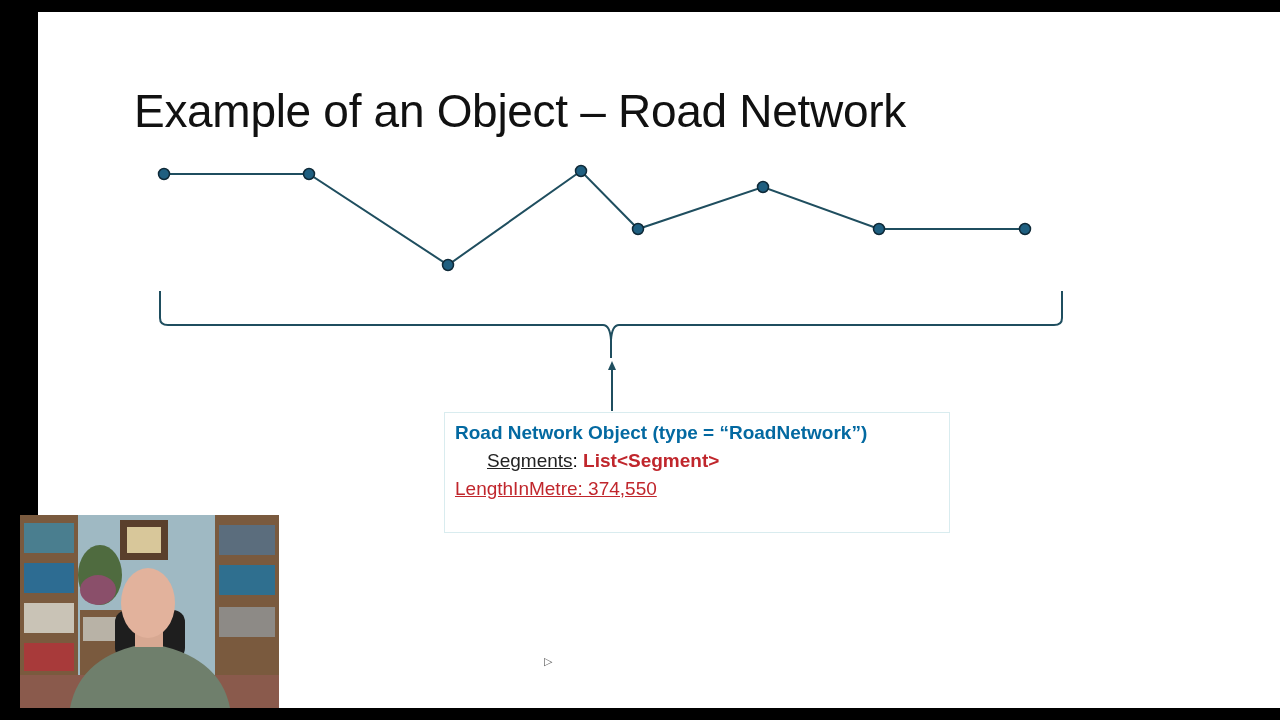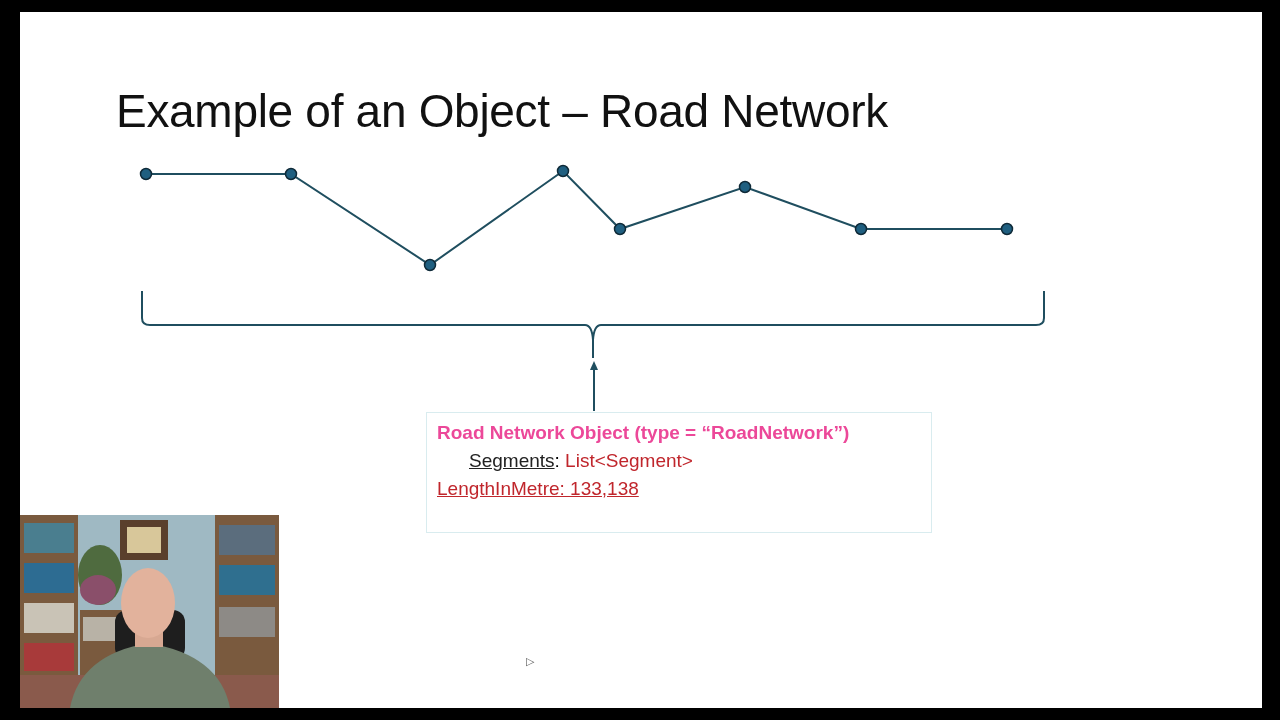--- a/index.html
+++ b/index.html
@@ -1,37 +1,37 @@
 <!DOCTYPE html>
 <html><head>
   <meta charset="utf-8">
   <style>
     html, body { margin: 0; padding: 0; }
     body {
       width: 1280px; height: 720px; background: #000; position: relative; overflow: hidden;
       font-family: "Liberation Sans", sans-serif;
     }
     .slide {
-      position: absolute; left: 20px; top: 12px; width: 1242px; height: 696px;
+      position: absolute; left: 38px; top: 12px; width: 1242px; height: 696px;
       background: #ffffff; overflow: hidden;
     }
     .title {
       position: absolute; left: 96px; top: 72px;
       font-size: 46px; color: #111; font-weight: normal; letter-spacing: -0.3px;
       white-space: nowrap;
     }
     svg.diagram { position: absolute; left: 0; top: 0; }
     .info-box {
       position: absolute; left: 406px; top: 400px; width: 506px; height: 121px;
       border: 1.5px solid #d9ecef; box-sizing: border-box;
       padding: 6px 10px; font-size: 19px; line-height: 28px;
     }
-    .info-title { font-weight: bold; color: #ec4899; }
+    .info-title { font-weight: bold; color: #0369a1; }
     .label-under { text-decoration: underline; color: #222; margin-left: 32px; }
-    .red { color: #c0262c; }
+    .red { color: #c0262c; font-weight: bold; }
     .red-ul { color: #c0262c; text-decoration: underline; }
     .webcam {
       position: absolute; left: 20px; top: 515px; width: 259px; height: 193px;
       overflow: hidden; background: #8aa3ad;
     }
     .cursor { position: absolute; left: 506px; top: 643px; font-size: 11px; color: #555; }
   </style>
 </head>
 <body>
 
@@ -55,21 +55,21 @@
 
     <line x1="596" y1="411" x2="596" y2="368" stroke="#1f4e5f" stroke-width="2"></line>
     <polygon points="596,361 592,370 600,370" fill="#1f4e5f"></polygon>
   </svg>
 
   <div class="info-box">
     <div class="info-title">Road Network Object (type = “RoadNetwork”)</div>
     <div>
       <span class="label-under">Segments</span><span>: </span><span class="red">List&lt;Segment&gt;</span>
     </div>
-    <div class="red-ul">LengthInMetre: 133,138</div>
+    <div class="red-ul">LengthInMetre: 374,550</div>
   </div>
 
   <div class="cursor">▷</div>
 </div>
 
 <div class="webcam">
   <svg width="259" height="193" viewBox="0 0 259 193">
     <rect width="259" height="193" fill="#9fb9c3"></rect>
 
     <rect x="0" y="0" width="58" height="160" fill="#7a5a3e"></rect>

